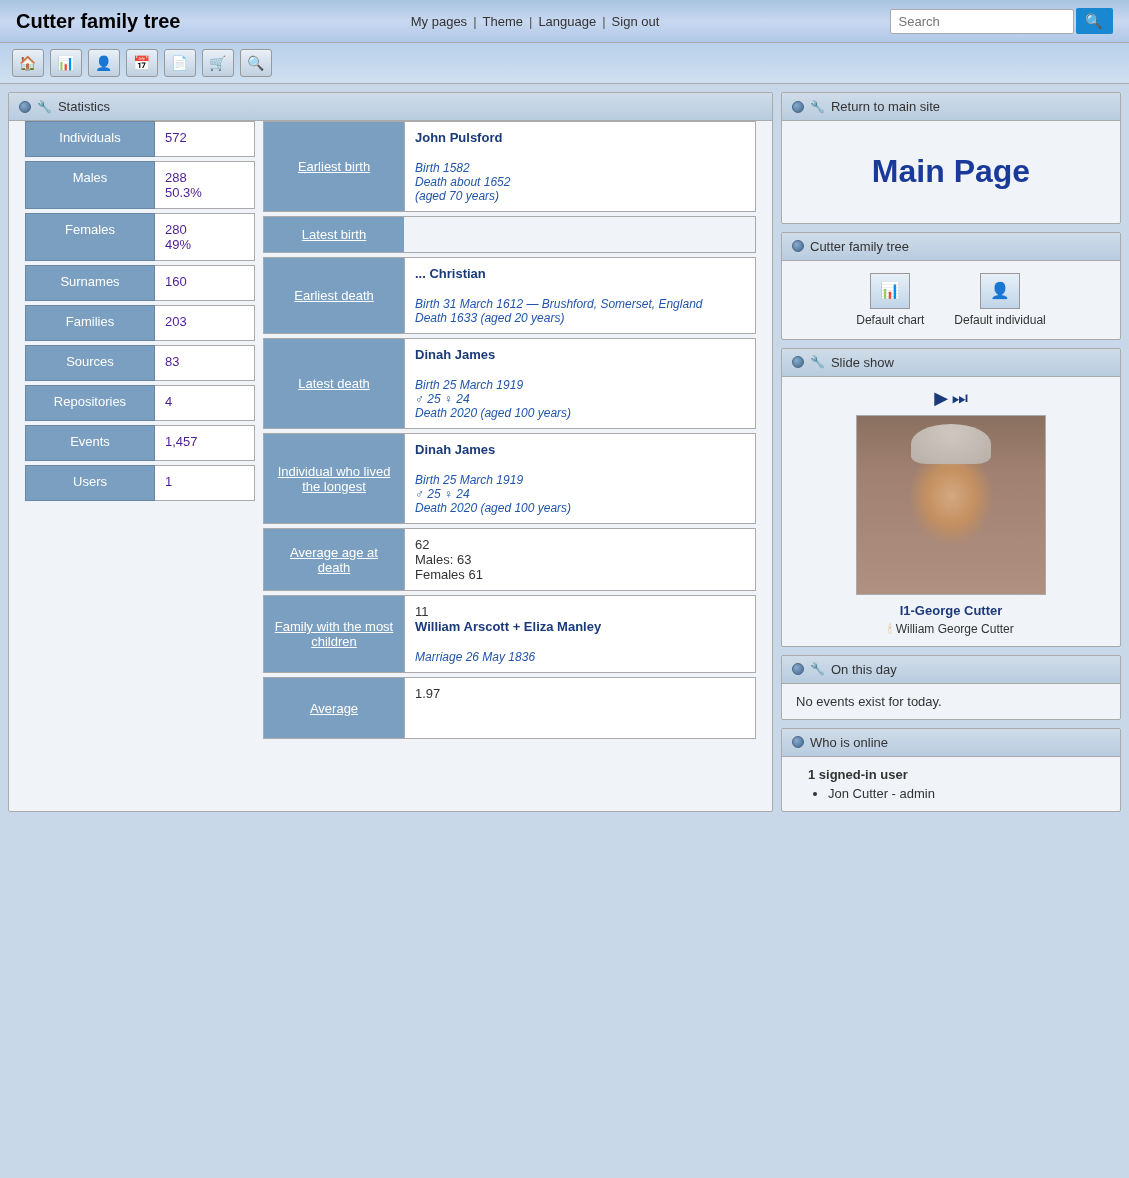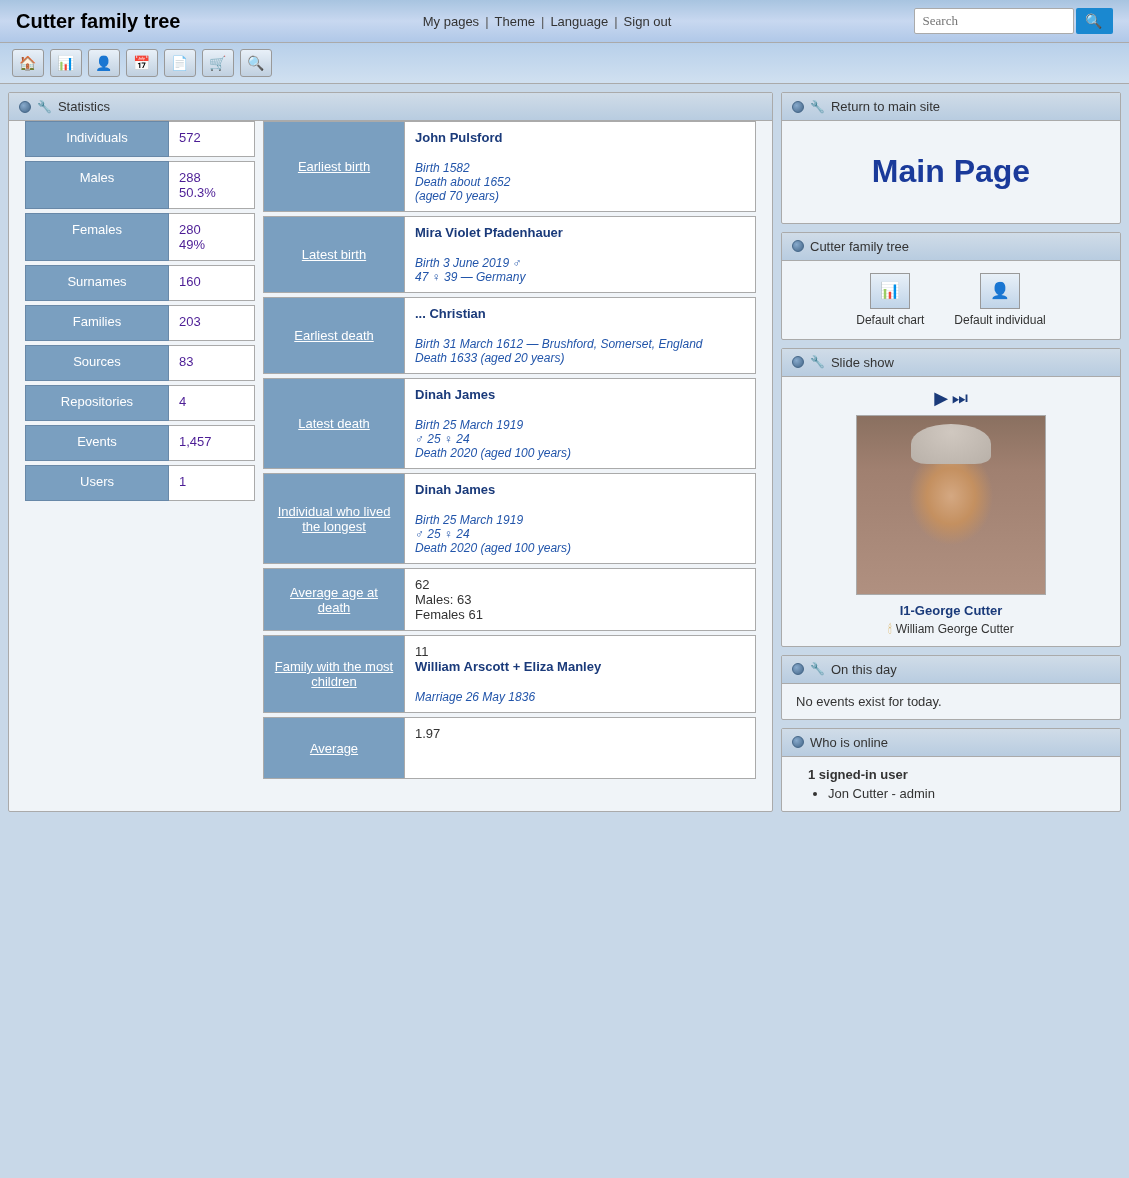--- a/index.html
+++ b/index.html
@@ -40,22 +40,21 @@
     .header-search {
       display: flex;
       align-items: center;
       gap: 2px;
     }
     .header-search input {
       padding: 4px 8px;
       border: 1px solid #aaa;
       border-radius: 2px;
       font-size: 13px;
-      width: 160px;
-      font-family: Liberation Serif, serif;
+      width: 184px;
     }
     .header-search button {
       background: #1a88d0;
       border: none;
       color: white;
       padding: 5px 10px;
       cursor: pointer;
       border-radius: 2px;
       font-size: 14px;
     }
@@ -139,21 +138,21 @@
       width: 230px;
     }
     .stat-row {
       display: flex;
       margin-bottom: 4px;
     }
     .stat-label {
       background: #7a9fc0;
       color: #fff;
       padding: 8px 12px;
-      width: 144px;
+      width: 130px;
       text-align: center;
       border: 1px solid #6888a8;
       font-size: 13px;
     }
     .stat-value {
       background: #fff;
       border: 1px solid #aaa;
       border-left: none;
       padding: 8px 10px;
       flex: 1;
@@ -443,24 +442,20 @@
         <div class="cat-row">
           <div class="cat-label">Earliest birth</div>
           <div class="cat-value">
             <div class="name">John Pulsford</div>
             <div class="detail">Birth 1582<br>Death about 1652<br>(aged 70 years)</div>
           </div>
         </div>
 
         <div class="cat-row">
           <div class="cat-label">Latest birth</div>
-          <div class="cat-value">
-            <div class="name">Mira Violet Pfadenhauer</div>
-            <div class="detail">Birth 3 June 2019 ♂<br>47 ♀ 39 — Germany</div>
-          </div>
         </div>
 
         <div class="cat-row">
           <div class="cat-label">Earliest death</div>
           <div class="cat-value">
             <div class="name">... Christian</div>
             <div class="detail">Birth 31 March 1612 — Brushford, Somerset, England<br>Death 1633 (aged 20 years)</div>
           </div>
         </div>
 

